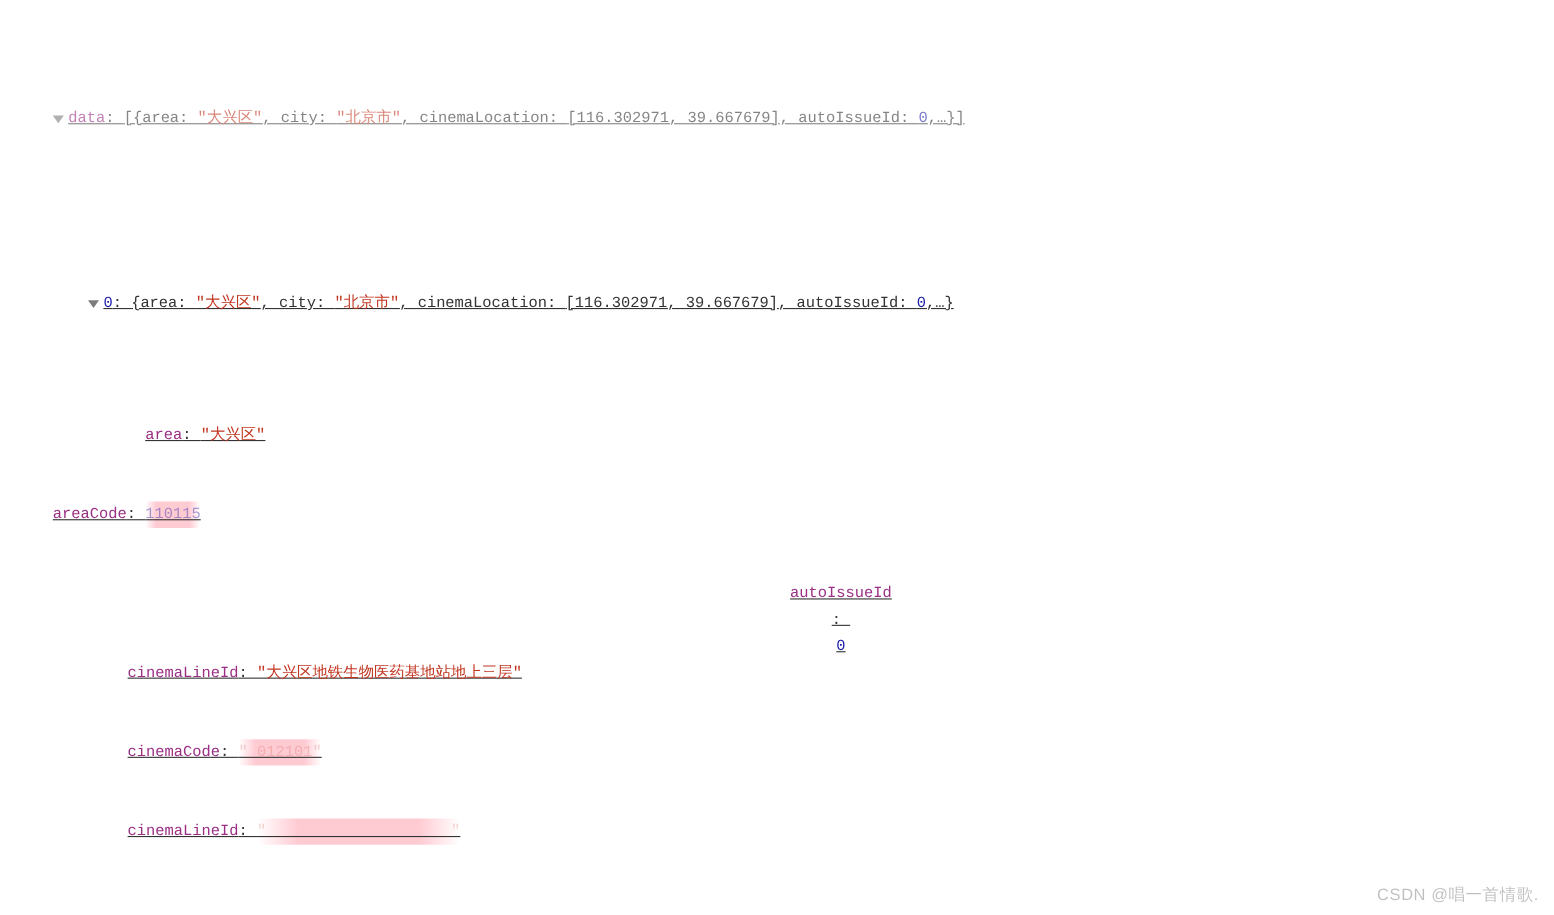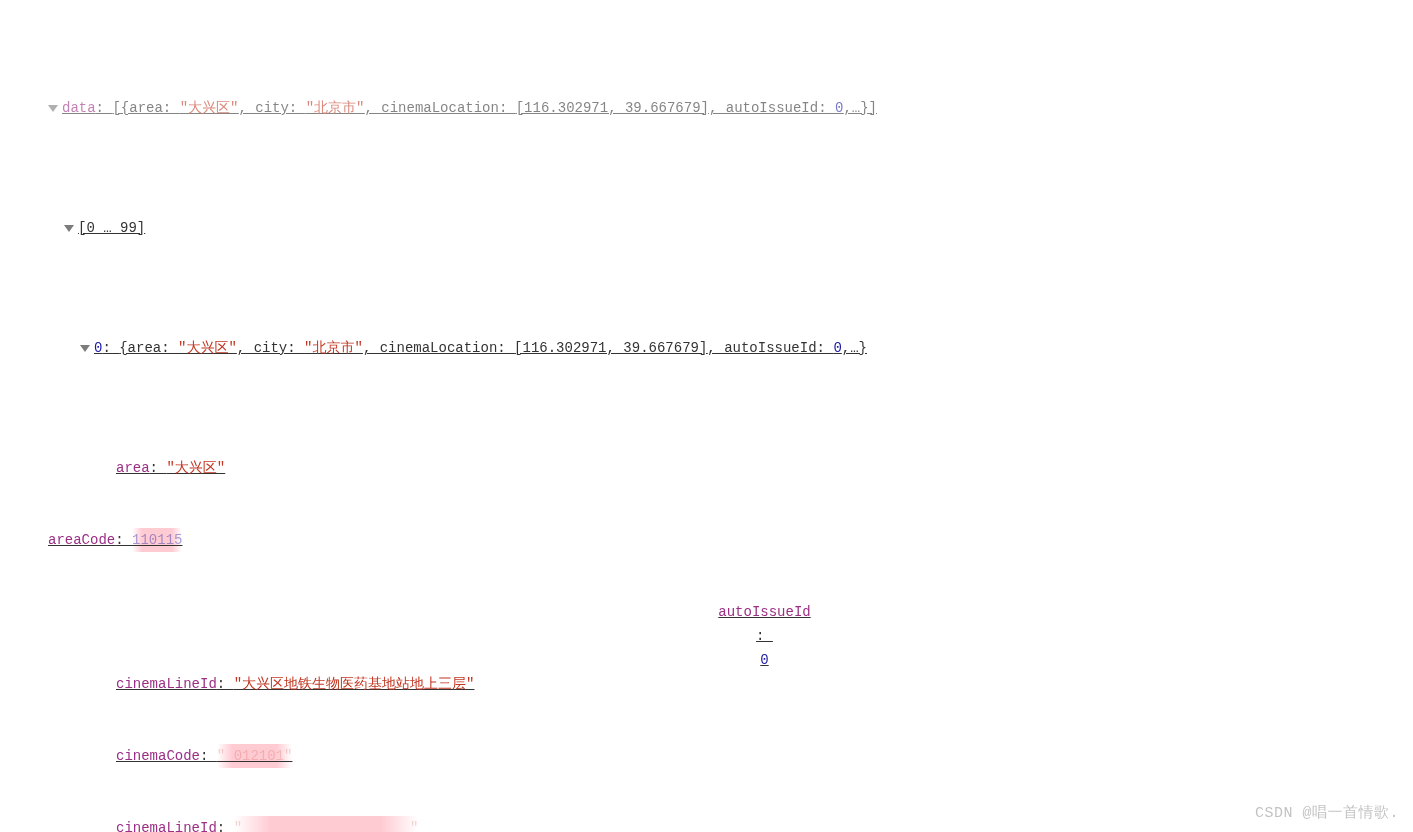--- a/index.html
+++ b/index.html
@@ -45,21 +45,21 @@
     color: rgba(194,54,33,0.35);
     border-radius:3px;
   }
   .smear.blue { color: rgba(26,26,166,0.4); }
   .smear.light { color: rgba(194,54,33,0.2); }
   .watermark {
     position: fixed;
     right: 14px;
     bottom: 6px;
     color: rgba(0,0,0,0.25);
-    font-family: Liberation Mono, monospace;
+    font-family: Liberation Sans, sans-serif;
     font-size: 15px;
     letter-spacing: 0.5px;
   }
 </style>
 </head>
 <body>
 
 <div class="tree">
 
   
@@ -71,42 +71,38 @@
     <span class="plain">, city: </span>
     <span class="str">"北京市"</span>
     <span class="plain">, cinemaLocation: </span>
     <span class="plain">[116.302971, 39.667679]</span>
     <span class="plain">, autoIssueId: </span>
     <span class="num">0</span>
     <span class="plain">,…}]</span>
   </div>
 
   
-  <div class="row" style="padding-left:64px;">
-    <span class="arrow down"></span>
-    <span class="plain">[0 … 99]</span>
-  </div>
 
   
   <div class="row" style="padding-left:80px;">
     <span class="arrow down"></span>
     <span class="idx">0</span><span class="colon">: </span>
     <span class="plain">{area: </span>
     <span class="str">"大兴区"</span>
     <span class="plain">, city: </span>
     <span class="str">"北京市"</span>
     <span class="plain">, cinemaLocation: </span>
     <span class="plain">[116.302971, 39.667679]</span>
     <span class="plain">, autoIssueId: </span>
     <span class="num">0</span>
     <span class="plain">,…}</span>
   </div>
 
   
-  <div class="row" style="padding-left:116px;">
+  <div class="row" style="padding-left:116px;margin-left:16px;">
     <span class="key">area</span><span class="colon">: </span>
     <span class="str">"大兴区"</span>
   </div>
   <div class="row" style="">
     <span class="key">areaCode</span><span class="colon">: </span>
     <span class="num sel smear blue">110115</span>
   </div>
   <div class="row" style="padding-left:116px;flex-direction:column;">
     <span class="key">autoIssueId</span><span class="colon">: </span>
     <span class="num">0</span>

